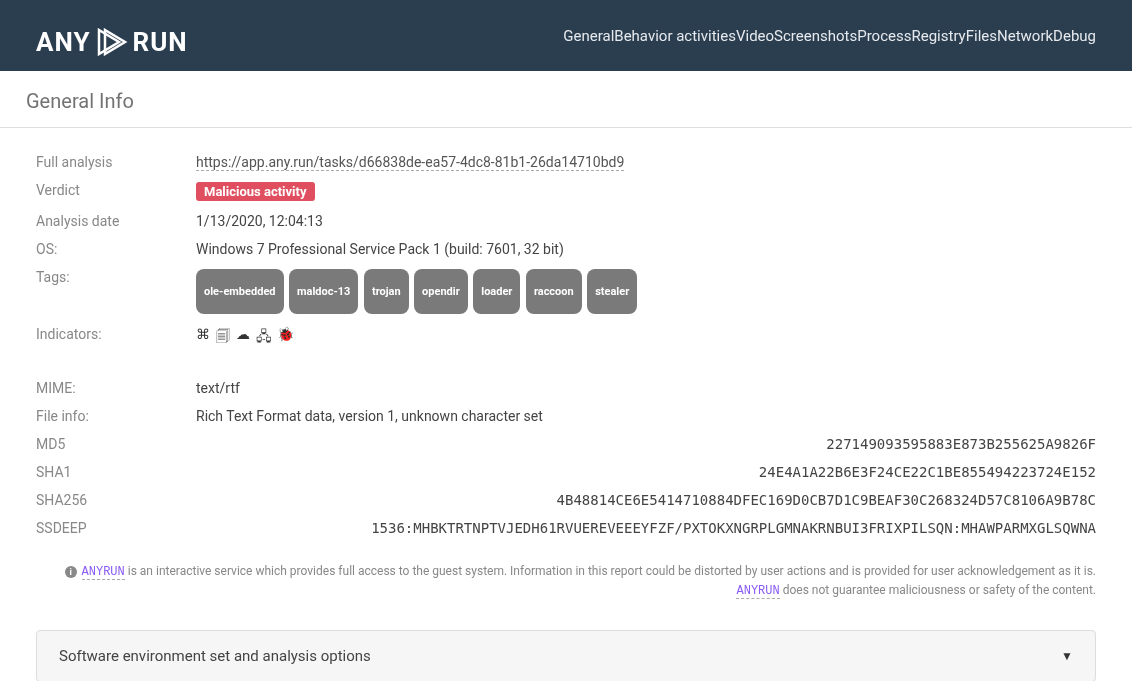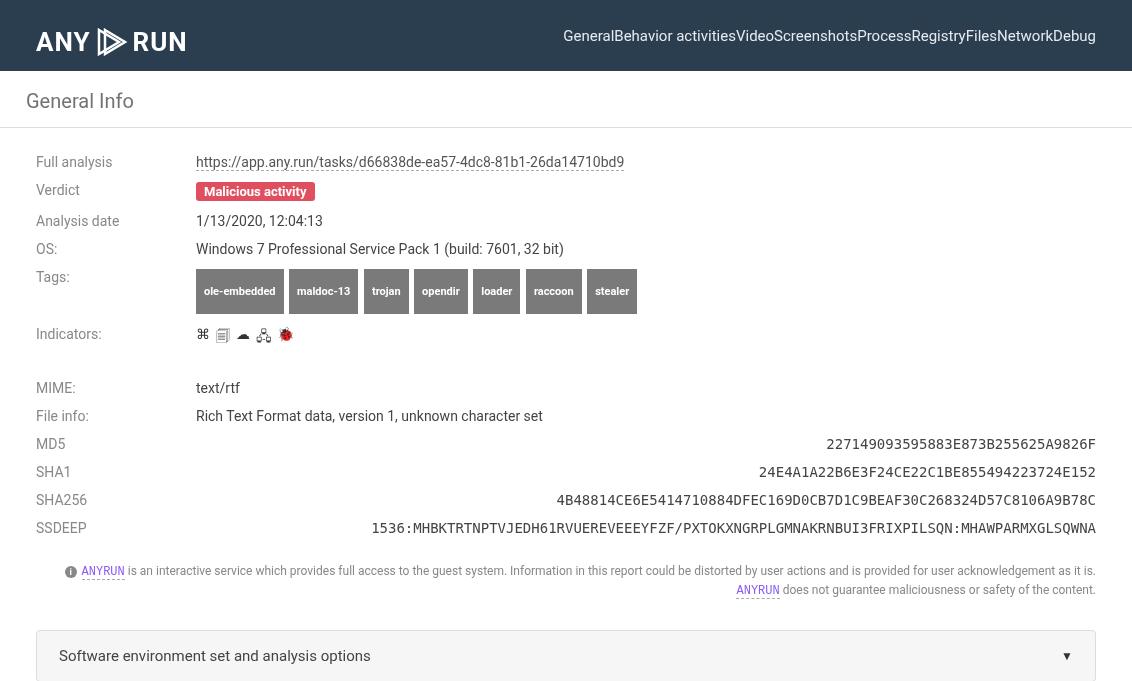--- a/index.html
+++ b/index.html
@@ -17,21 +17,21 @@
 hr.sep { border:none; border-top:1px solid #ddd; margin:0; }
 
 .content { padding:20px 36px 0 36px; }
 .info-table { width:100%; border-collapse:collapse; }
 .info-table td { padding:6px 0; vertical-align:top; font-size:14px; }
 .info-table td.label { width:160px; color:#888; }
 .info-table td.value { color:#444; word-break:break-all; }
 .link { color:#555; border-bottom:1px dashed #aaa; text-decoration:none; cursor:pointer; }
 
 .verdict-badge { background:#e04f5f; color:#fff; font-size:13px; padding:2px 8px; border-radius:3px; display:inline-block; font-weight:700; }
-.tag { background:#7a7a7a; color:#fff; font-size:11px; padding:16px 8px; border-radius:0; display:inline-block; margin-right:2px; font-weight:700; }
+.tag { background:#7a7a7a; color:#fff; font-size:11px; padding:16px 8px; border-radius:8px; display:inline-block; margin-right:2px; font-weight:700; }
 .indicator-icons { display:flex; gap:6px; color:#333; font-size:14px; }
 .spacer-row td { height:18px; }
 .mono { font-family: ui-monospace, Menlo, Consolas, monospace; font-size:13px;text-align:right; }
 
 .disclaimer { font-size:12px; color:#888; text-align:right; margin:20px 0 30px 0; line-height:1.5; }
 .disclaimer .brand { color:#8b5cf6; border-bottom:1px dashed #aaa; cursor:pointer;font-family:Liberation Mono, monospace; }
 .disclaimer .info-icon { display:inline-block; width:12px; height:12px; border-radius:50%; background:#888; color:#fff; font-size:9px; font-weight:bold; text-align:center; line-height:12px; margin-right:2px; vertical-align:middle; }
 
 .accordion { border:1px solid #ddd; border-radius:4px; background:#f6f6f6; padding:16px 22px; display:flex; justify-content:space-between; align-items:center; cursor:pointer; margin-bottom:30px; }
 .accordion-title { font-size:15px; color:#444; }

